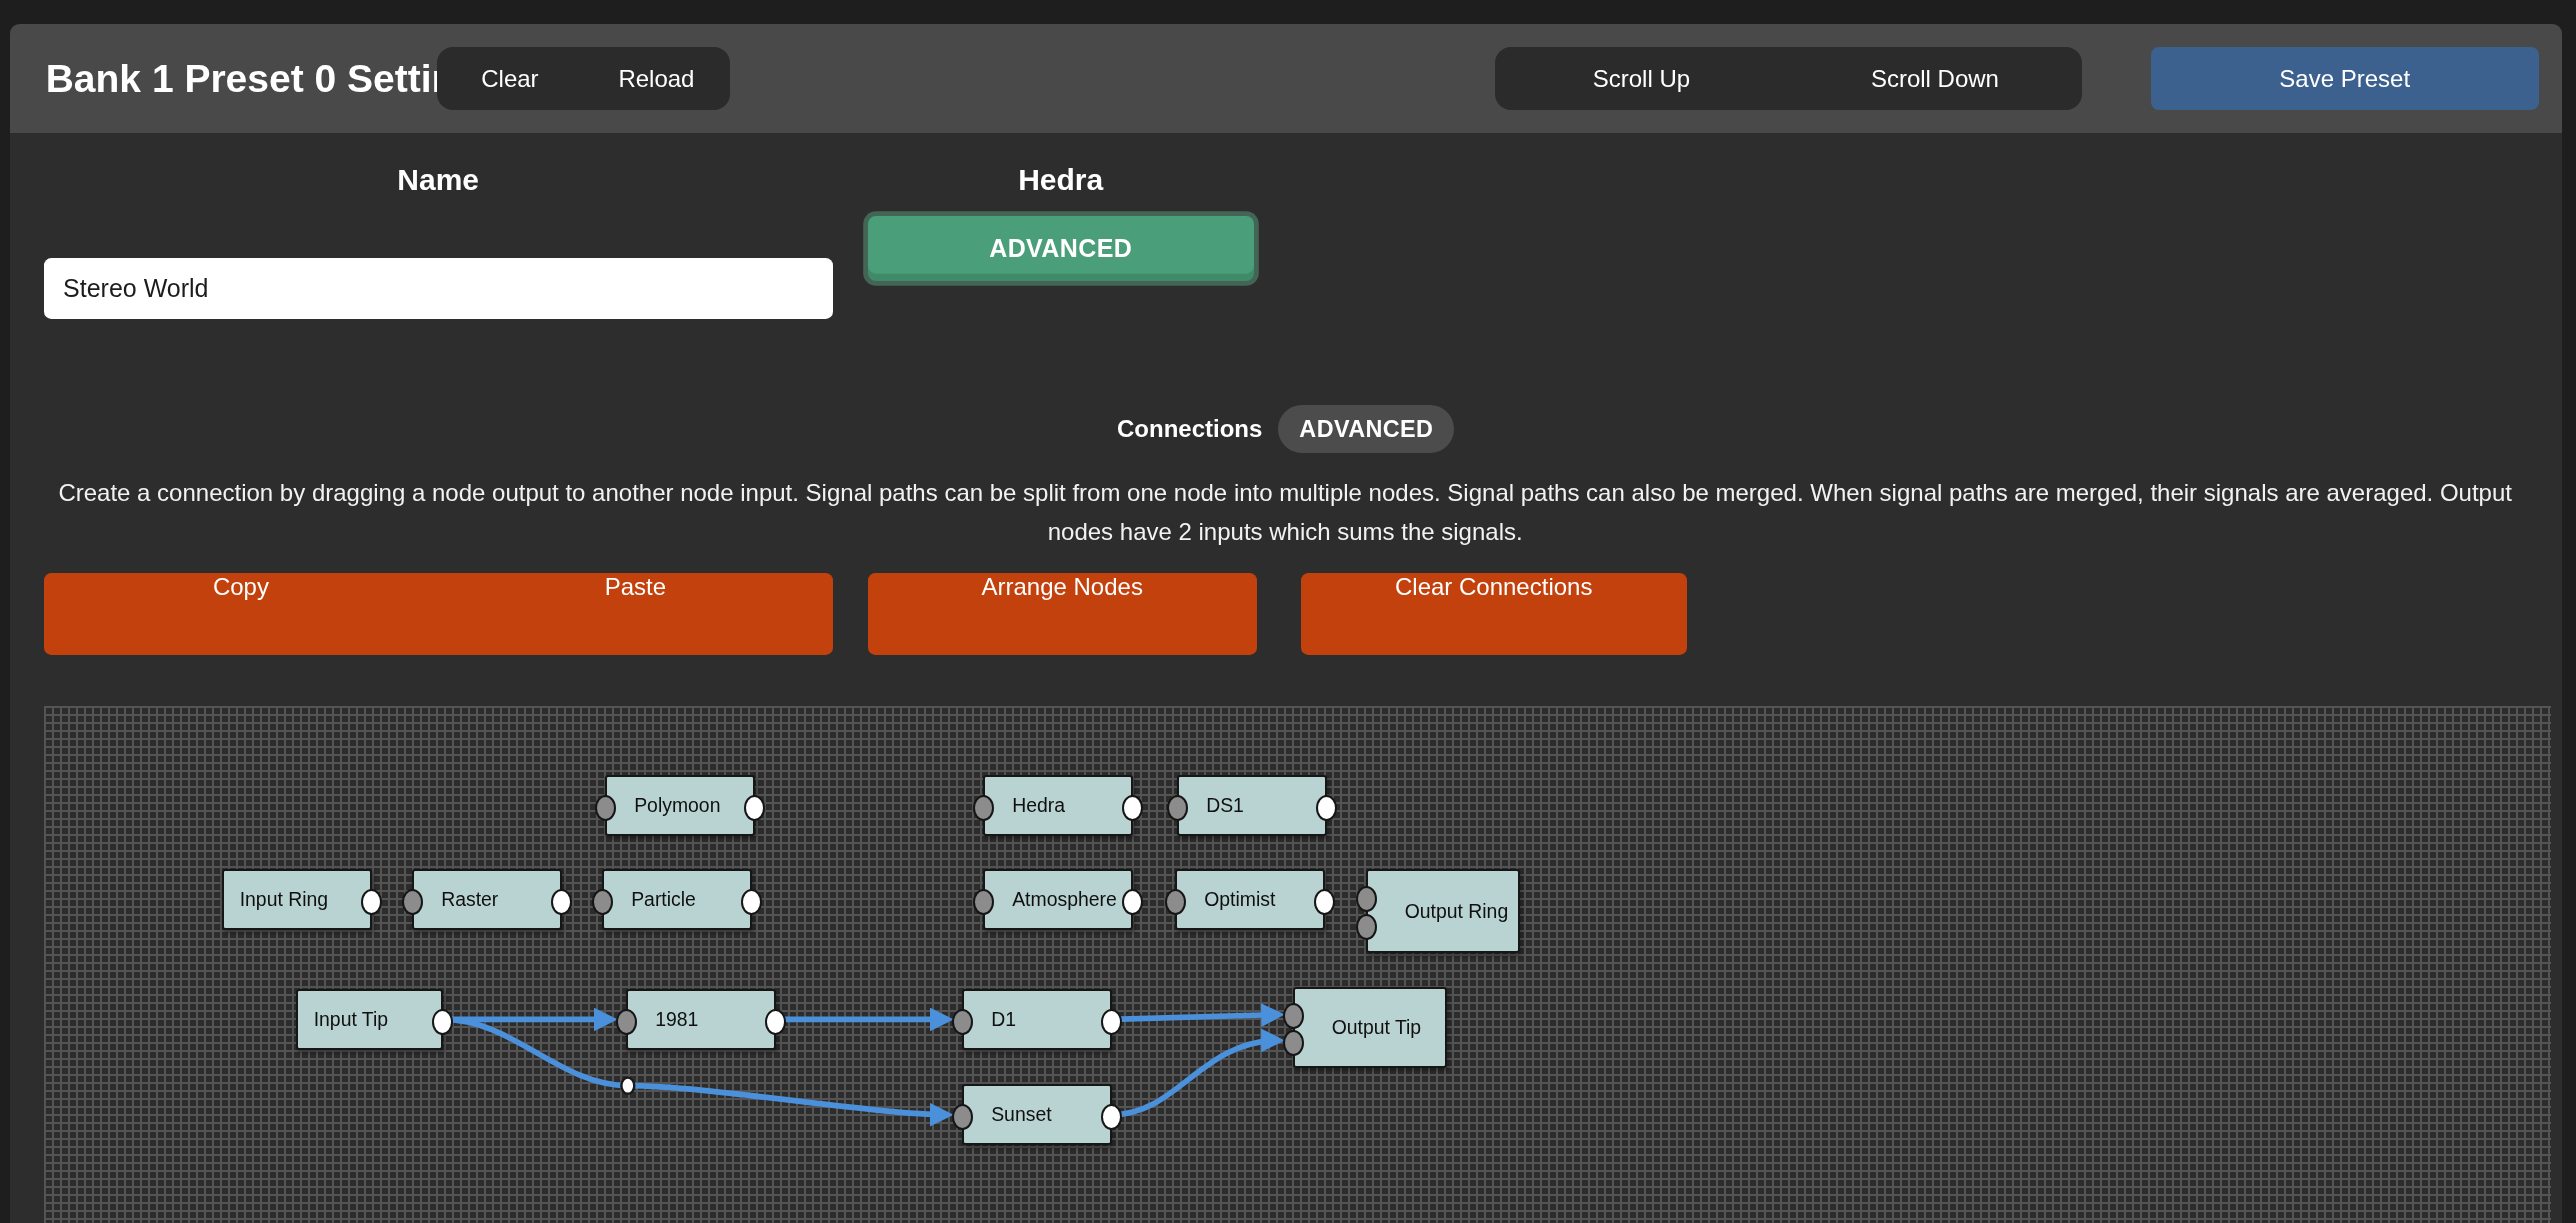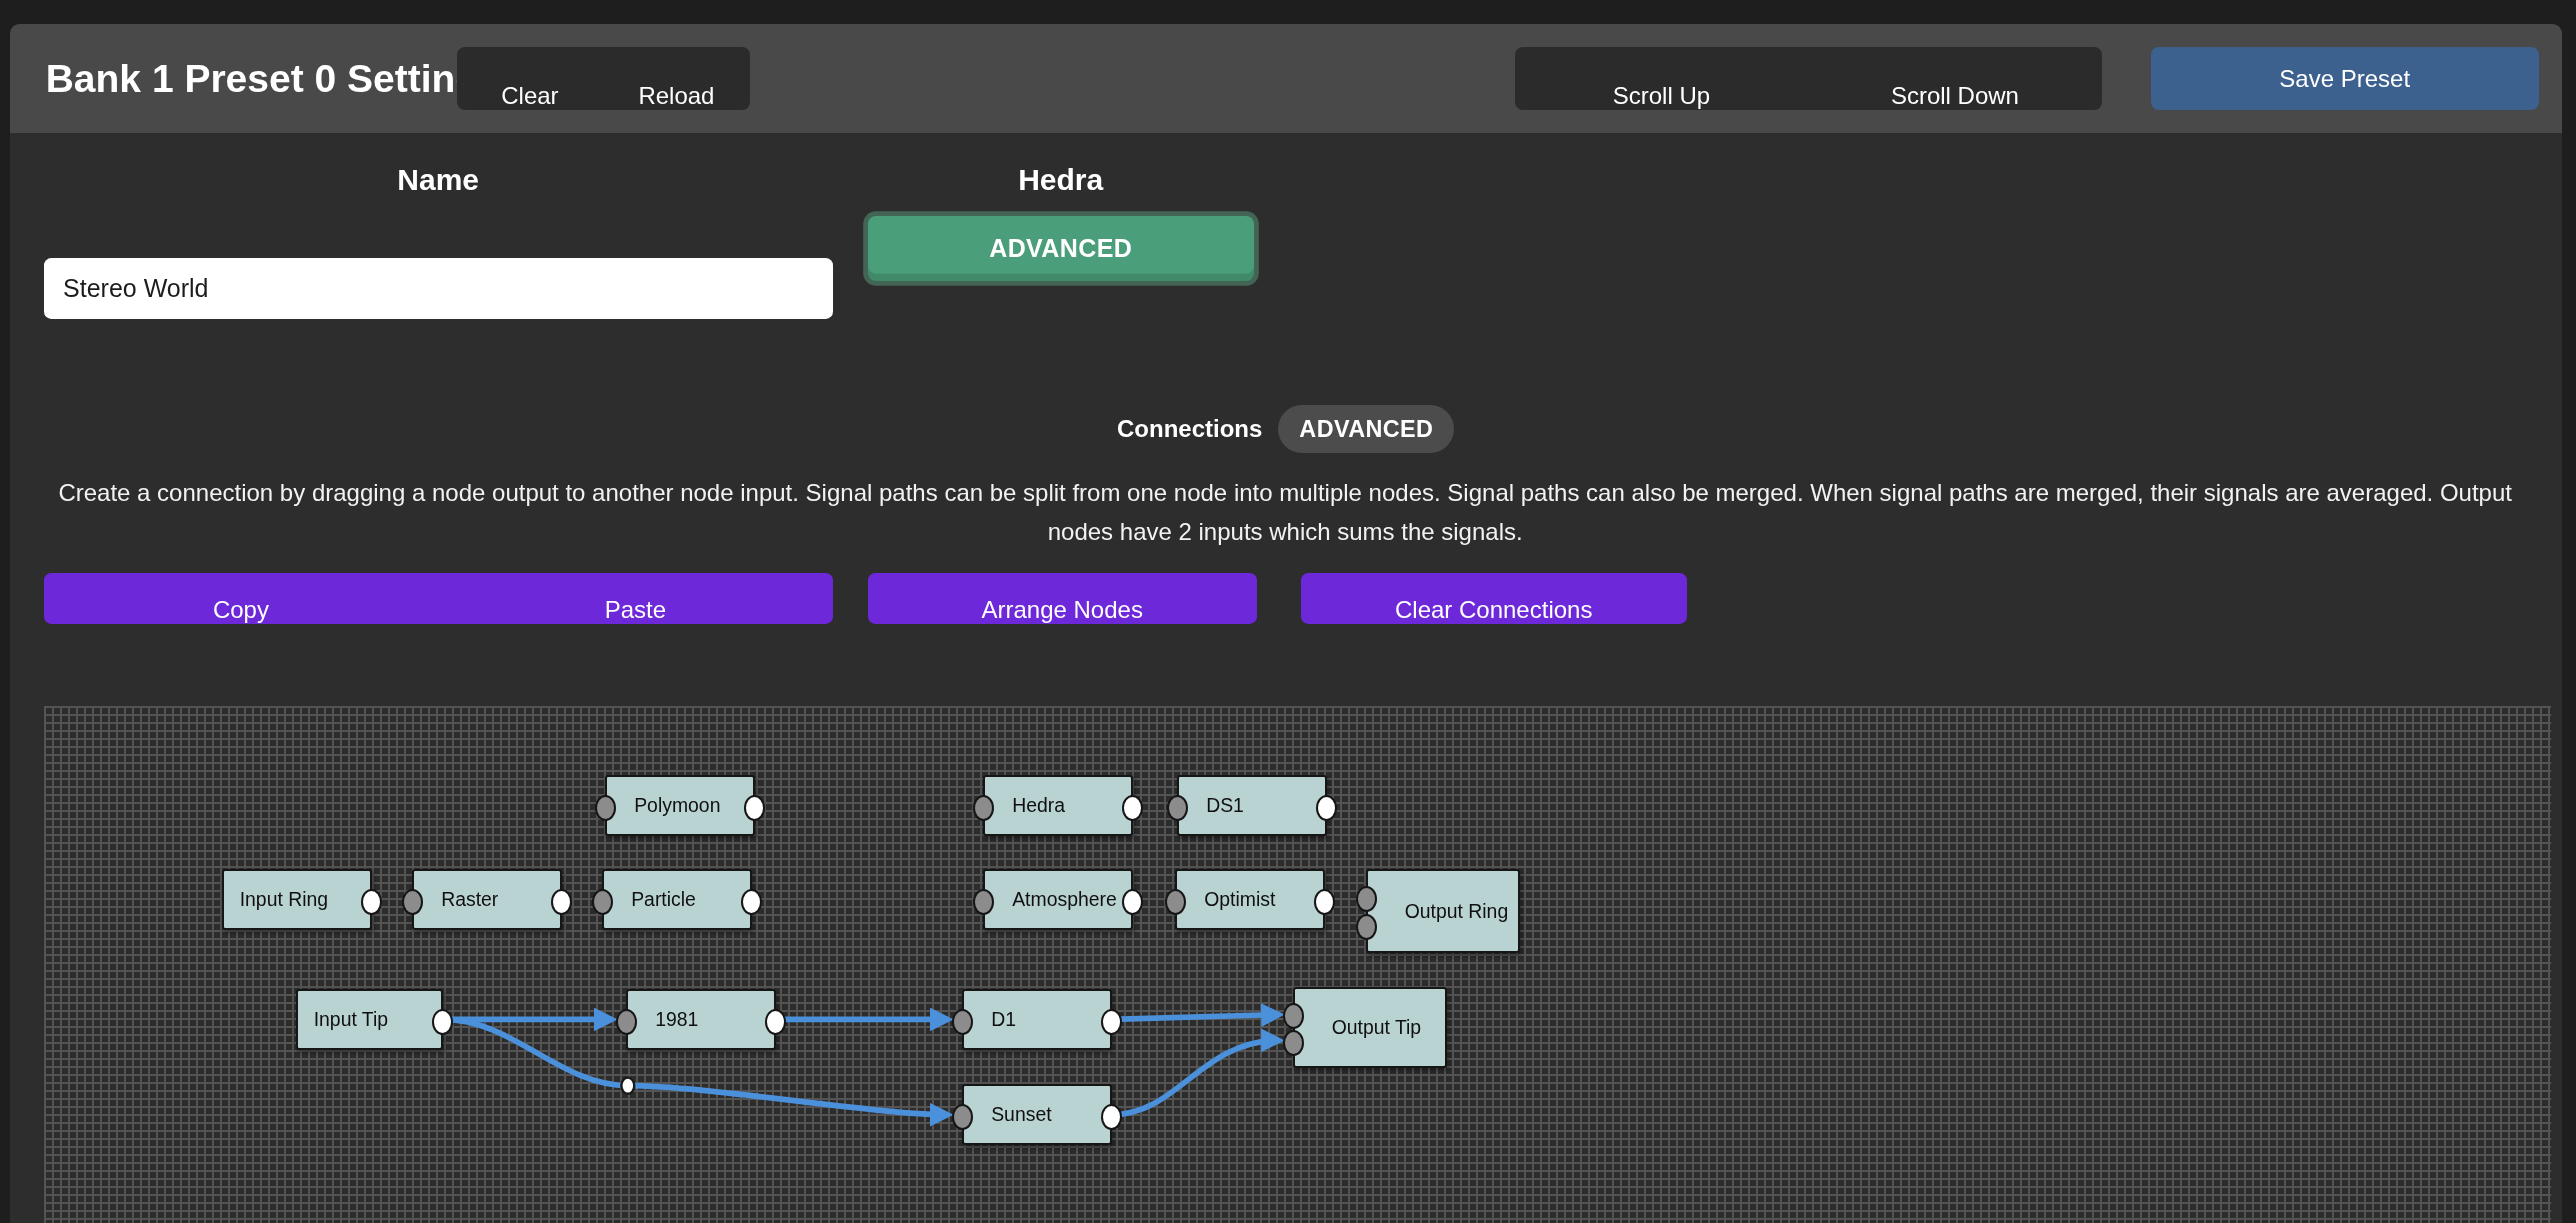--- a/index.html
+++ b/index.html
@@ -5,22 +5,22 @@
   html,body{margin:0;padding:0;background:#1e1e1e;}
   #root{position:relative;width:2576px;height:1223px;background:#1e1e1e;overflow:hidden;
         font-family:"Liberation Sans",sans-serif;color:#fff;}
   .panel{position:absolute;left:9.7px;top:24px;width:2552px;height:1199px;background:#2d2d2d;
          border-radius:9.7px 9.7px 0 0;}
   
   .header{position:absolute;left:0;top:0;width:2552px;height:109px;background:#494949;
           border-radius:9.7px 9.7px 0 0;}
   .title{position:absolute;left:36px;top:0;height:109px;line-height:109px;font-size:39px;
          font-weight:bold;color:#fff;}
-  .btn-group{position:absolute;top:23.4px;height:63px;background:#2b2b2b;border-radius:8px;
-             display:flex;align-items:flex-end;margin-left:20px;}
+  .btn-group{position:absolute;top:23.4px;height:63px;background:#2b2b2b;border-radius:16px;
+             display:flex;align-items:center;}
   .hbtn{flex:1;display:flex;align-items:center;justify-content:center;font-size:24px;color:#fff;
         cursor:pointer;white-space:nowrap;}
   .group-edit{left:427px;width:293px;}
   .group-scroll{left:1485px;width:587px;}
   .save-btn{position:absolute;top:23.4px;left:2141px;width:388px;height:63px;background:#3d618f;
             border-radius:8px;display:flex;align-items:center;justify-content:center;
             font-size:24px;color:#fff;cursor:pointer;}
   
   .field-label{position:absolute;text-align:center;font-size:30px;font-weight:bold;color:#fff;}
   .name-label{left:34px;width:789px;top:139px;}
@@ -33,22 +33,22 @@
             font-size:25px;font-weight:bold;color:#fff;letter-spacing:0.4px;cursor:pointer;
             box-shadow:0 0 0 4.8px rgba(96,170,136,0.45), inset 0 -7.3px 0 rgba(0,0,0,0.13);}
   
   .conn-row{position:absolute;left:0;top:381px;width:2552px;display:flex;align-items:center;
             justify-content:center;gap:16px;}
   .conn-title{font-size:24px;font-weight:bold;color:#fff;}
   .conn-badge{background:#4c4c4c;color:#fff;font-size:23.4px;font-weight:bold;border-radius:24px;
               padding:10.5px 21px;letter-spacing:0.4px;}
   .conn-desc{position:absolute;left:40px;top:449px;width:2471px;text-align:center;font-size:24px;
              line-height:39px;color:#f2f2f2;}
-  .action-group{position:absolute;top:549px;height:51px;background:#6d28d9;border-radius:7.3px;
-                display:flex;align-items:flex-end;}
+  .action-group{position:absolute;top:549px;height:82px;background:#c2410c;border-radius:7.3px;
+                display:flex;align-items:flex-start;}
   .abtn{flex:1;display:flex;align-items:center;justify-content:center;font-size:24px;color:#fff;
         cursor:pointer;white-space:nowrap;}
   .group-copy{left:34px;width:789px;}
   .group-arrange{left:858px;width:389px;}
   .group-clearconn{left:1291px;width:386px;}
   
   .graph{position:absolute;left:34px;top:682px;width:2507px;height:517px;background-color:#2c2c2c;
          background-image:linear-gradient(to right,#545454 1.6px,transparent 1.6px),
                           linear-gradient(to bottom,#545454 1.6px,transparent 1.6px);
          background-size:8px 8px;overflow:hidden;}

